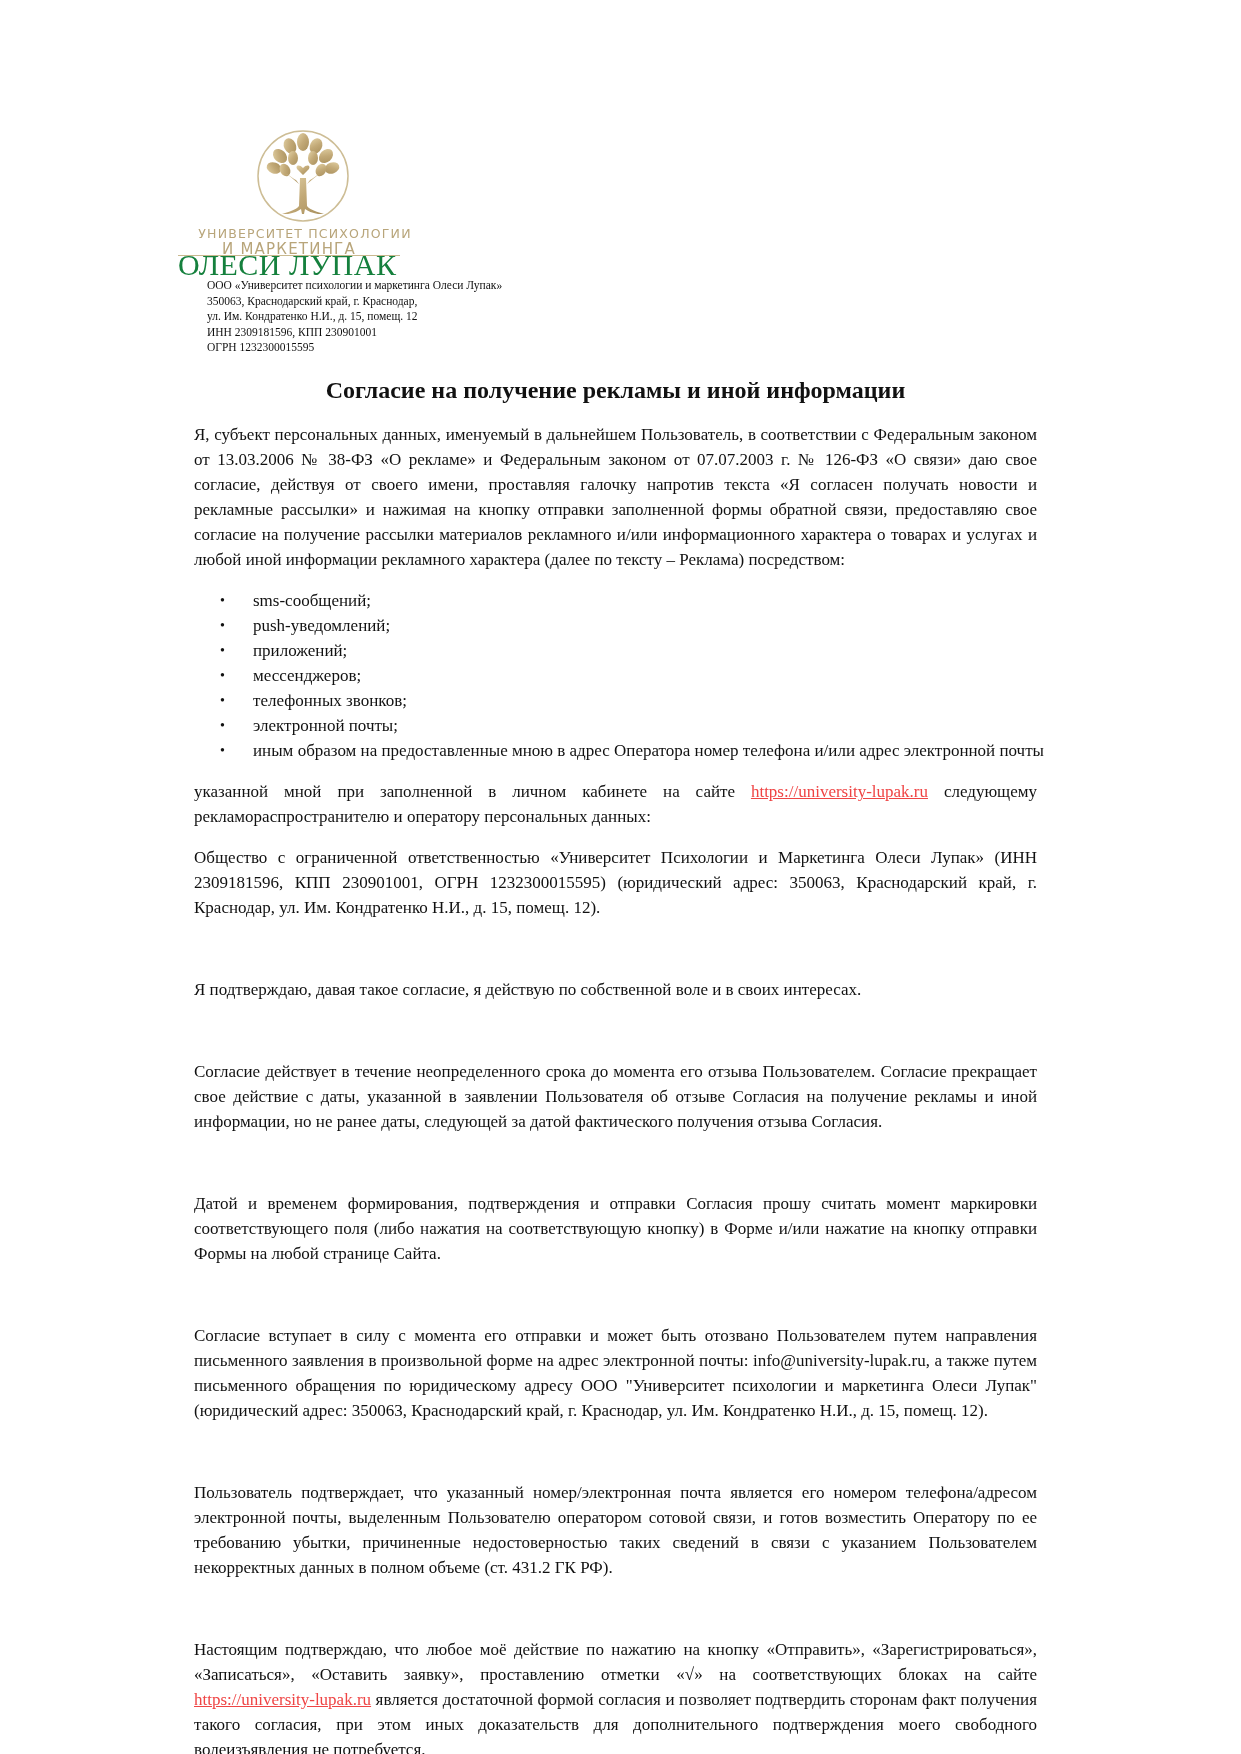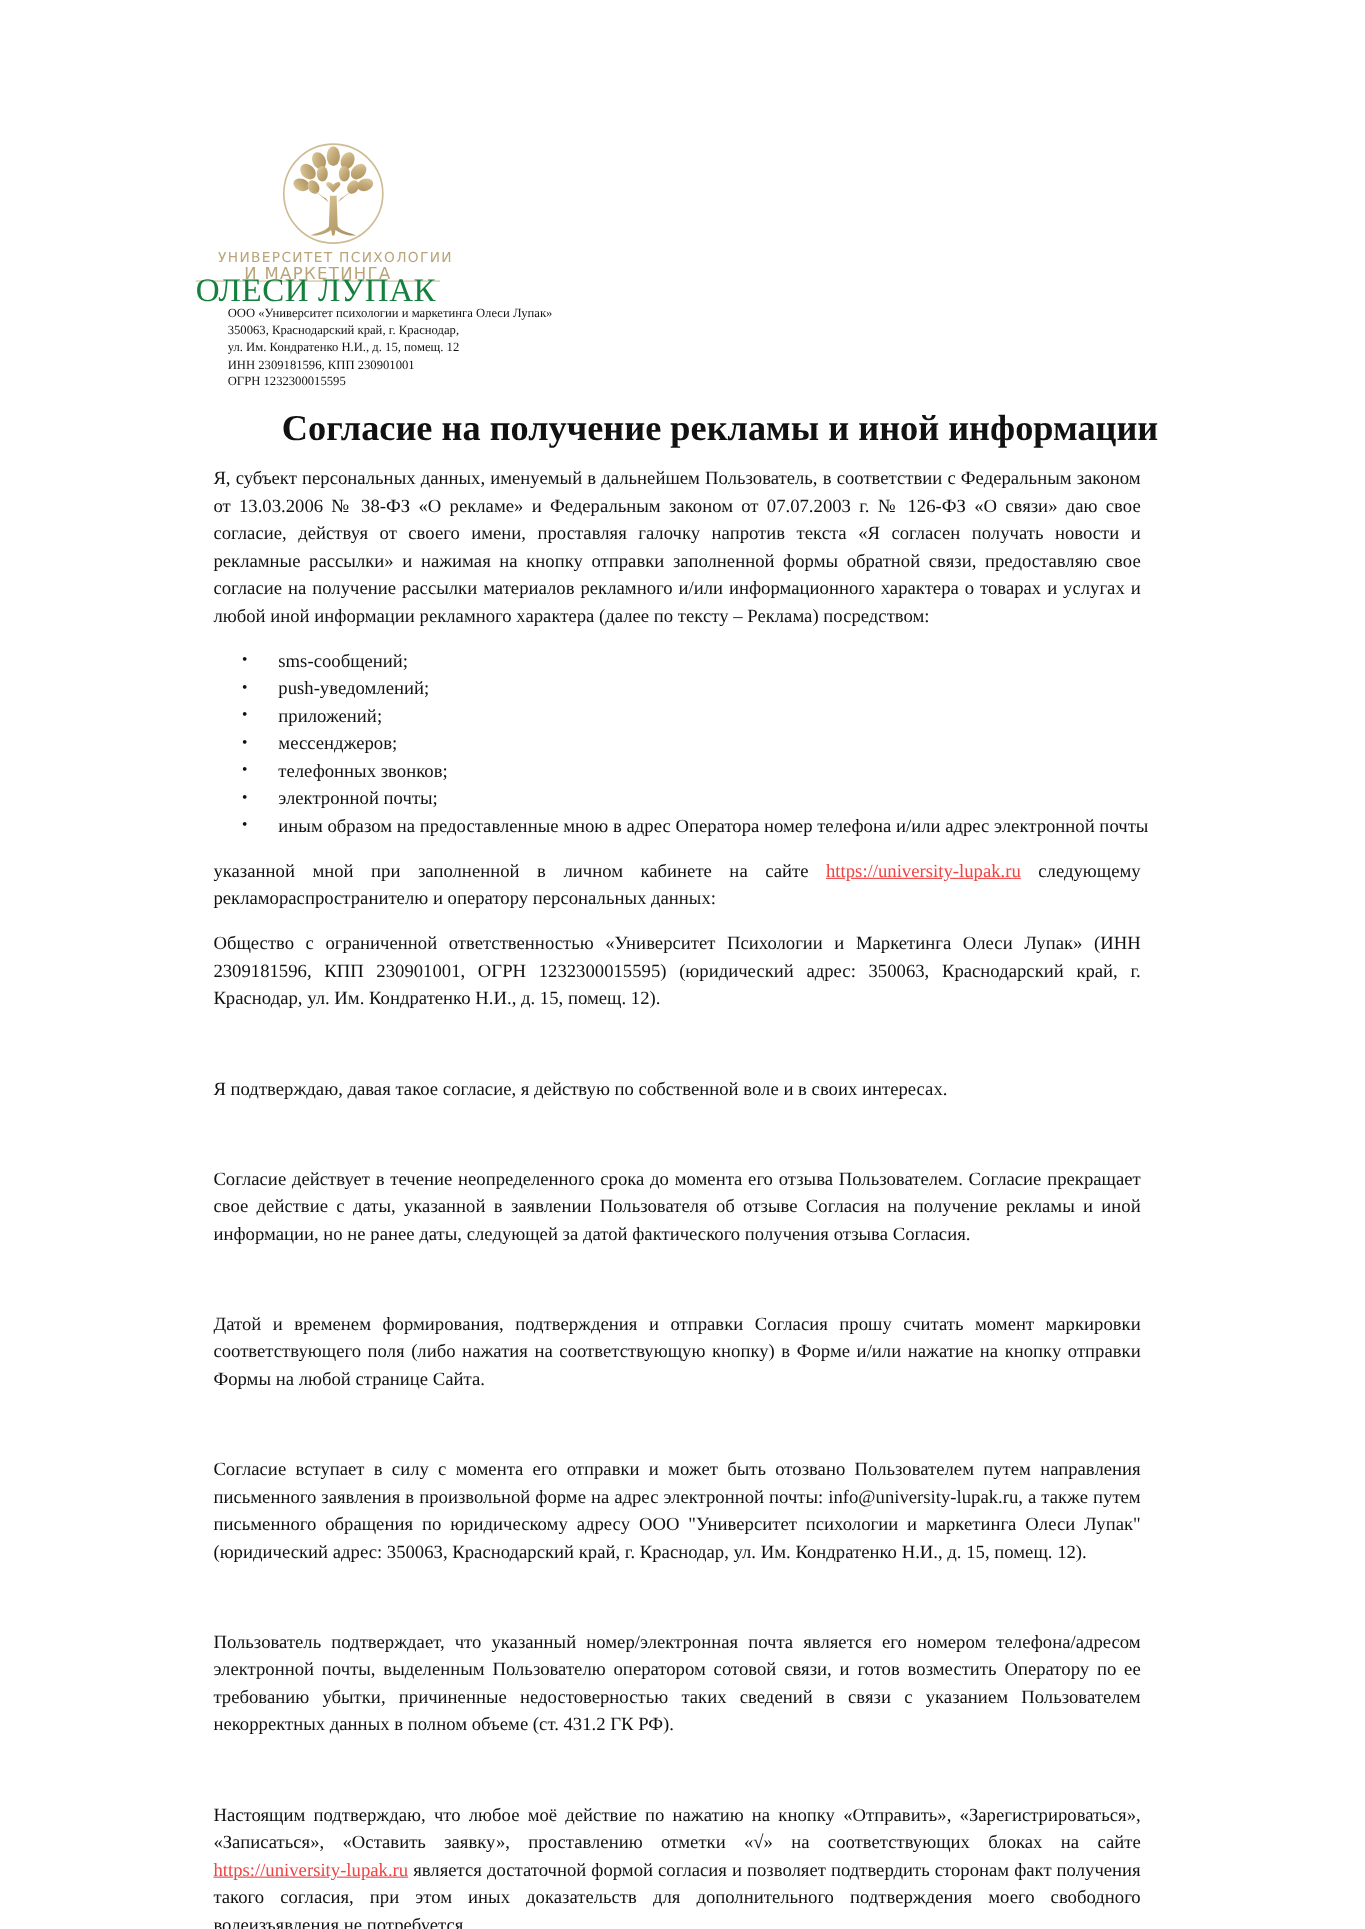--- a/index.html
+++ b/index.html
@@ -23,22 +23,22 @@
   .logo-rule { position: absolute; left: 0; top: 127px; width: 222px; height: 1px; background: #c9b98f; }
   .logo-name {
     position: absolute; left: 0; top: 122px; font-family: "Liberation Serif", serif;
     font-size: 30px; line-height: 30px; color: #15803d; letter-spacing: 0.5px; white-space: nowrap;
   }
   .company-info {
     position: absolute; left: 0; top: 150px; font-size: 11.5px; line-height: 15.5px; color: #111;
   }
   .company-info div { white-space: nowrap; margin-left: 29px; }
   .title {
-    position: absolute; left: 178px; top: 375px; width: 875px; text-align: right;
-    font-size: 33px; font-weight: bold; line-height: 30px;
+    position: absolute; left: 178px; top: 375px; width: 875px; text-align: center;
+    font-size: 24px; font-weight: bold; line-height: 30px;
     font-family: "Liberation Serif", serif;
   }
   .body-text {
     position: absolute; left: 178px; top: 406px; width: 875px;
     font-size: 17px; line-height: 25px; text-align: justify;
   }
   .body-text p { margin: 16px; }
   .gap { height: 25px; }
   ul.channels { list-style: none; margin: 0; padding: 0; }
   ul.channels li { position: relative; padding-left: 75px; }

